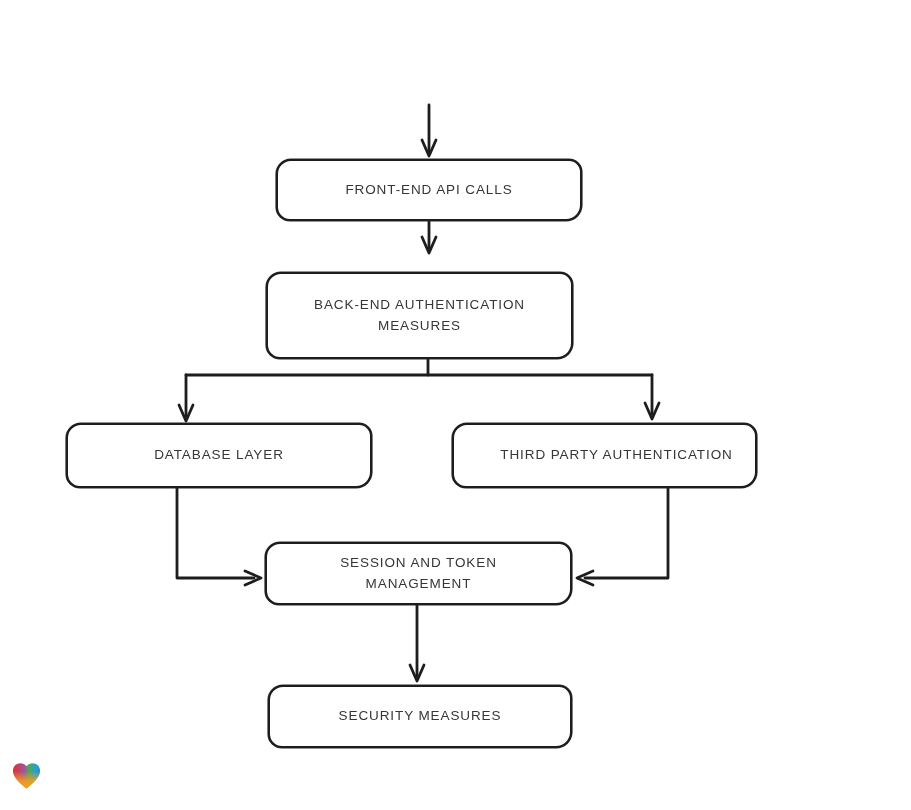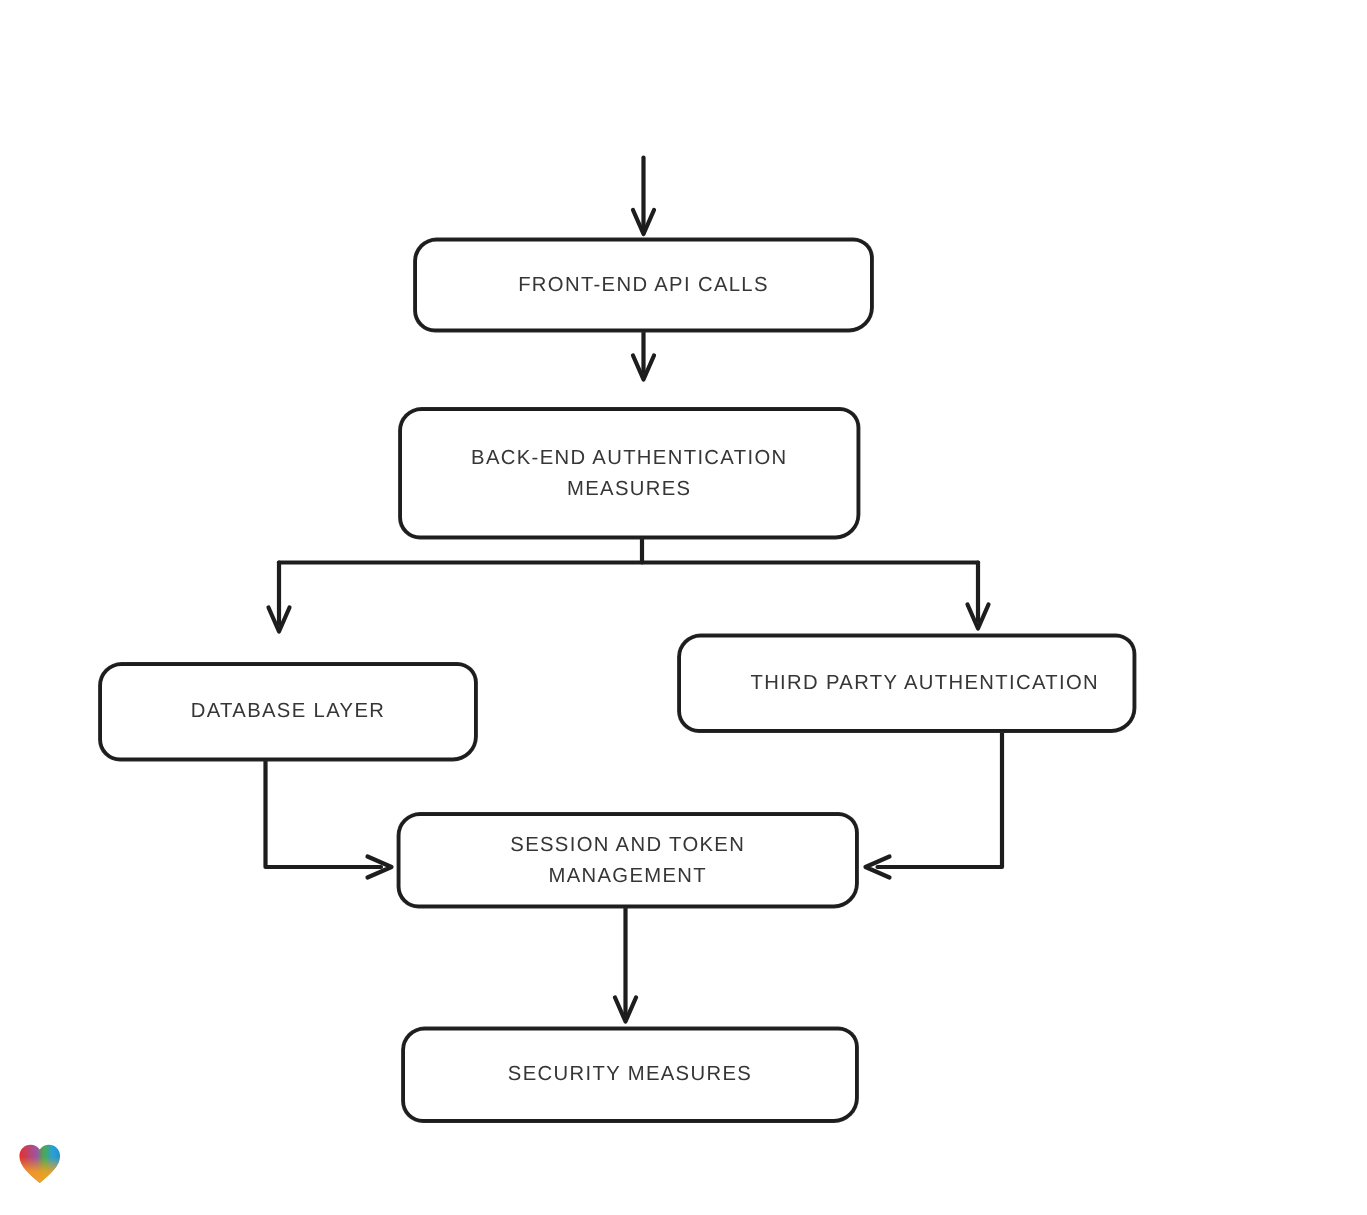--- a/index.html
+++ b/index.html
@@ -33,21 +33,21 @@
     line-height: 1.55;
     color: #363636;
     cursor: default;
   }
   .node span { display: block; white-space: nowrap; }
 
   
   #node-user-interface            { left: 276px; top:  46px; width: 306px; height: 59px; }
   #node-front-end-api-calls       { left: 276px; top: 159px; width: 306px; height: 62px; }
   #node-back-end-auth-service     { left: 266px; top: 256px; width: 307px; height: 87px; margin-top: 16px; }
-  #node-database-layer            { left:  66px; top: 423px; width: 252px; height: 65px; margin-top: 19px; }
+  #node-database-layer            { left:  66px; top: 423px; width: 306px; height: 65px; }
   #node-third-party-auth          { left: 452px; top: 423px; width: 305px; height: 65px; padding-left: 24px; }
   #node-session-token-mgmt       { left: 265px; top: 542px; width: 307px; height: 63px; }
   #node-security-measures         { left: 268px; top: 685px; width: 304px; height: 63px; }
 
   #brand-logo {
     position: absolute;
     left: 11px; top: 761px;
     width: 31px; height: 30px;
     cursor: pointer;
   }

